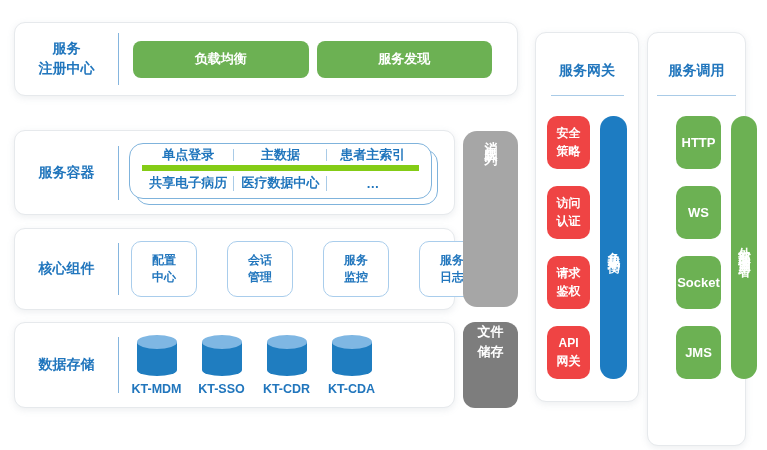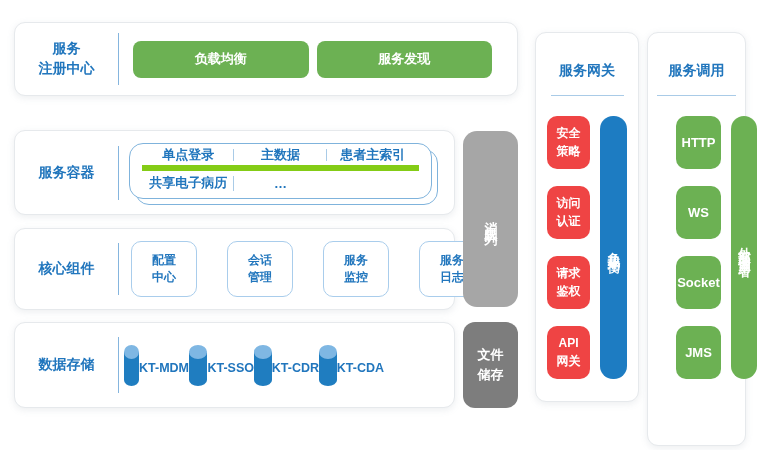--- a/index.html
+++ b/index.html
@@ -37,28 +37,28 @@
   .cell.hline{border-bottom:6px solid #84cc16;}
   .cell.vline::after{content:"";position:absolute;right:0;top:20%;height:60%;width:1px;background:#a9cbe7;}
   
   .core-wrap{flex:1;display:flex;gap:30px;padding-left:12px;font-family:Liberation Serif, serif;}
   .core-box{width:48px;height:54px;border:1px solid #a9cdec;border-radius:10px;background:#fff;
     color:#2176bd;font-size:12px;font-weight:bold;display:flex;align-items:center;justify-content:center;
     text-align:center;line-height:1.45;padding:0 8px;box-sizing:content-box;}
   .core-box span{width:26px;display:inline-block;}
   
   .db-wrap{flex:1;display:flex;padding-left:5px;}
-  .db-item{width:65px;display:flex;flex-direction:row;align-items:center;}
+  .db-item{width:65px;display:flex;flex-direction:column;align-items:center;}
   .cyl{position:relative;width:40px;height:41px;}
   .cyl-body{position:absolute;left:0;right:0;top:7px;bottom:0;background:#1f7dc0;
     border-radius:0 0 50% 50%/0 0 18% 18%;}
   .cyl-top{position:absolute;left:0;right:0;top:0;height:14px;background:#7fb7e3;border-radius:50%;}
   .db-label{margin-top:6px;color:#2176bd;font-weight:bold;font-size:12.5px;white-space:nowrap;}
   
-  .gray-bar{position:absolute;display:flex;align-items:center;justify-content:center;color:#fff;}
+  .gray-bar{position:absolute;display:flex;align-items:flex-start;justify-content:center;color:#fff;}
   #mq{left:463px;top:131px;width:55px;height:176px;background:#a6a6a6;border-radius:14px;}
   #fs{left:463px;top:322px;width:55px;height:86px;background:#7d7d7d;border-radius:12px;}
   .vtext{writing-mode:vertical-rl;text-orientation:upright;font-size:13px;font-weight:600;letter-spacing:4px;}
   .fs-text{width:30px;text-align:center;font-size:13px;font-weight:600;line-height:1.55;}
   
   #gw{left:535px;top:32px;width:104px;height:370px;}
   #iv{left:647px;top:32px;width:99px;height:414px;}
   .col-inner{display:flex;flex-direction:column;align-items:center;padding-top:28px;height:100%;box-sizing:border-box;}
   .col-title{color:#2176bd;font-weight:bold;font-size:14px;line-height:18px;}
   .col-div{height:1px;background:#a9cbe7;margin-top:16px;margin-bottom:20px;}
@@ -98,20 +98,21 @@
     <div class="row-label">服务容器</div>
     <div class="vdiv"></div>
     <div class="row-content">
       <div class="card-wrap">
         <div class="card-back"></div>
         <div class="card-front">
           <div class="cell hline vline">单点登录</div>
           <div class="cell hline vline">主数据</div>
           <div class="cell hline">患者主索引</div>
           <div class="cell vline">共享电子病历</div>
+          <div class="cell vline">医疗数据中心</div>
           <div class="cell">…</div>
         </div>
       </div>
     </div>
   </div>
 
   <div class="panel lrow" id="p3">
     <div class="row-label">核心组件</div>
     <div class="vdiv"></div>
     <div class="core-wrap">

